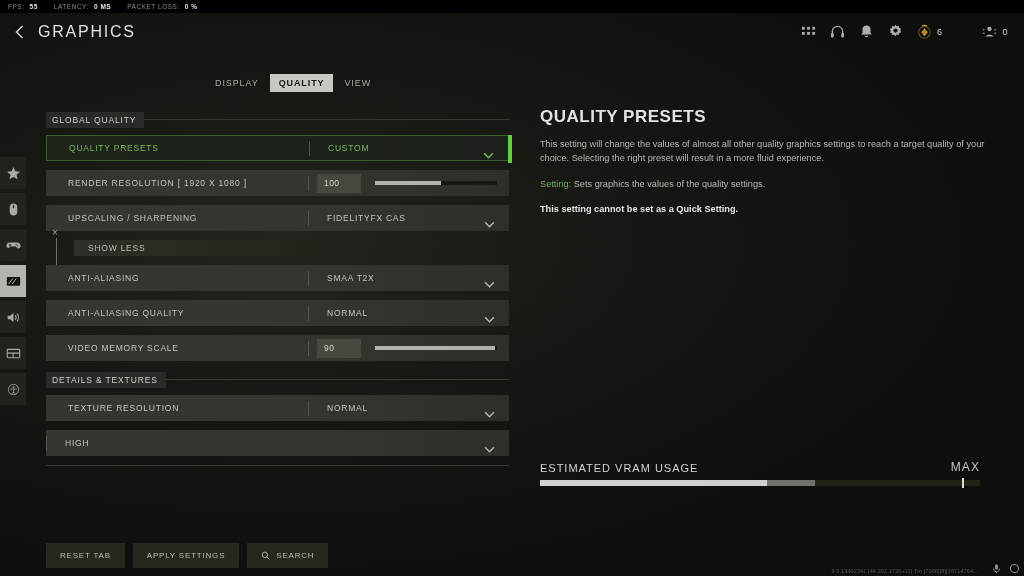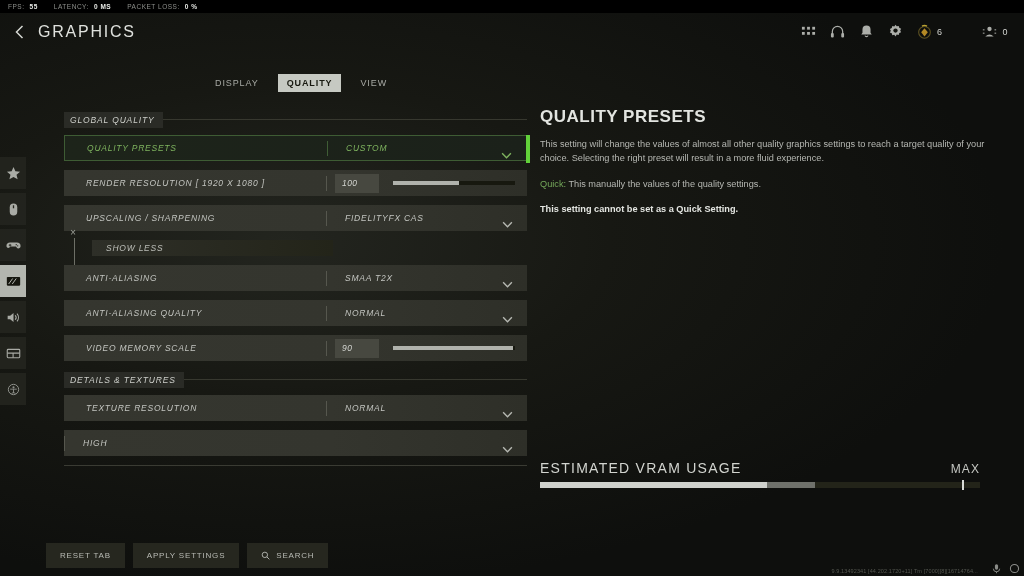--- a/index.html
+++ b/index.html
@@ -59,31 +59,31 @@
     background:#24251f; opacity:.9;
   }
   .rail-item.sel { background:#c4c7c0; }
   .rail-item svg { width:15px; height:15px; }
   .rail-item .ic { fill:#b9bbb5; }
   .rail-item.sel .ic { fill:#16170f; }
 
   
   .tabs {
     position:absolute; top:74px; left:206px;
-    display:flex; align-items:flex-end; gap:10px;
+    display:flex; align-items:flex-end; gap:2px;
   }
   .tab {
     font-size:9px; letter-spacing:.1em; text-transform:uppercase;
     padding:4px 9px; color:#a7a9a4; background:transparent;
   }
   .tab.active { background:#c6c9c2; color:#17180f; font-weight:bold; }
 
   
   .settings {
-    position:absolute; left:64px; top:110px; width:463px;font-style:italic;
+    position:absolute; left:46px; top:110px; width:463px;
   }
   .sec-head {
     display:flex; align-items:center; gap:0; height:19px; margin-bottom:6px;
   }
   .sec-head .lbl {
     background:#2a2b26; padding:3px 8px 3px 6px;
     font-size:8.5px; letter-spacing:.1em; color:#cdcfca; text-transform:uppercase;
   }
   .sec-head .rule { flex:1; height:1px; background:#37382f; }
 
@@ -162,21 +162,21 @@
     font-size:17px; letter-spacing:.03em; color:#e2e4e0; font-weight:bold;
     text-transform:uppercase; margin-bottom:10px;
   }
   .detail p { font-size:9.2px; line-height:1.55; color:#b6b8b3; margin-bottom:11px; }
   .detail p.green-lead .g { color:#74a85a; }
   .detail p.strong { color:#e3e5e1; font-weight:bold; }
 
   
   .vram { position:absolute; left:540px; top:460px; width:440px; }
   .vram-top { display:flex; align-items:flex-end; justify-content:space-between; }
-  .vram-title { font-size:14px; letter-spacing:.09em; text-transform:uppercase; color:#d2d4cf; }
+  .vram-title { font-size:11px; letter-spacing:.09em; text-transform:uppercase; color:#d2d4cf; }
   .vram-max { font-size:12px; letter-spacing:.09em; color:#c5c7c2; }
   .vram-bar {
     position:relative; height:6px; background:#232419; margin-top:6px;
   }
   .vram-seg1 { position:absolute; left:0; top:0; bottom:0; background:#cfd1cc; }
   .vram-seg2 { position:absolute; top:0; bottom:0; background:#6f716b; }
   .vram-tick { position:absolute; top:-2px; width:2px; height:10px; background:#d9dbd6; }
   .vram-legend { display:flex; align-items:center; margin-top:9px; font-size:8px; letter-spacing:.07em; text-transform:uppercase; }
   .lg { display:flex; align-items:center; gap:6px; color:#c3c5c0; }
   .lg .sw { width:7px; height:7px; background:#cfd1cc; }
@@ -416,21 +416,21 @@
         <path d="M9.2 9.2 L13 13" stroke="#b9bbb5" stroke-width="1.4"></path>
       </svg>
       <span>SEARCH</span>
     </div>
   </div>
 
   <div class="detail">
     <h1>QUALITY PRESETS</h1>
     <p>This setting will change the values of almost all other quality graphics settings to reach a target quality of your choice. Selecting the right preset will result in a more fluid experience.</p>
     <p class="green-lead">
-      <span class="g">Quick:</span><span> This manually the values of the quality settings.</span>
+      <span class="g">Setting:</span><span> Sets graphics the values of the quality settings.</span>
     </p>
     <p class="strong">This setting cannot be set as a Quick Setting.</p>
   </div>
 
   <div class="vram">
     <div class="vram-top">
       <span class="vram-title">ESTIMATED VRAM USAGE</span>
       <span class="vram-max">MAX</span>
     </div>
     <div class="vram-bar">

